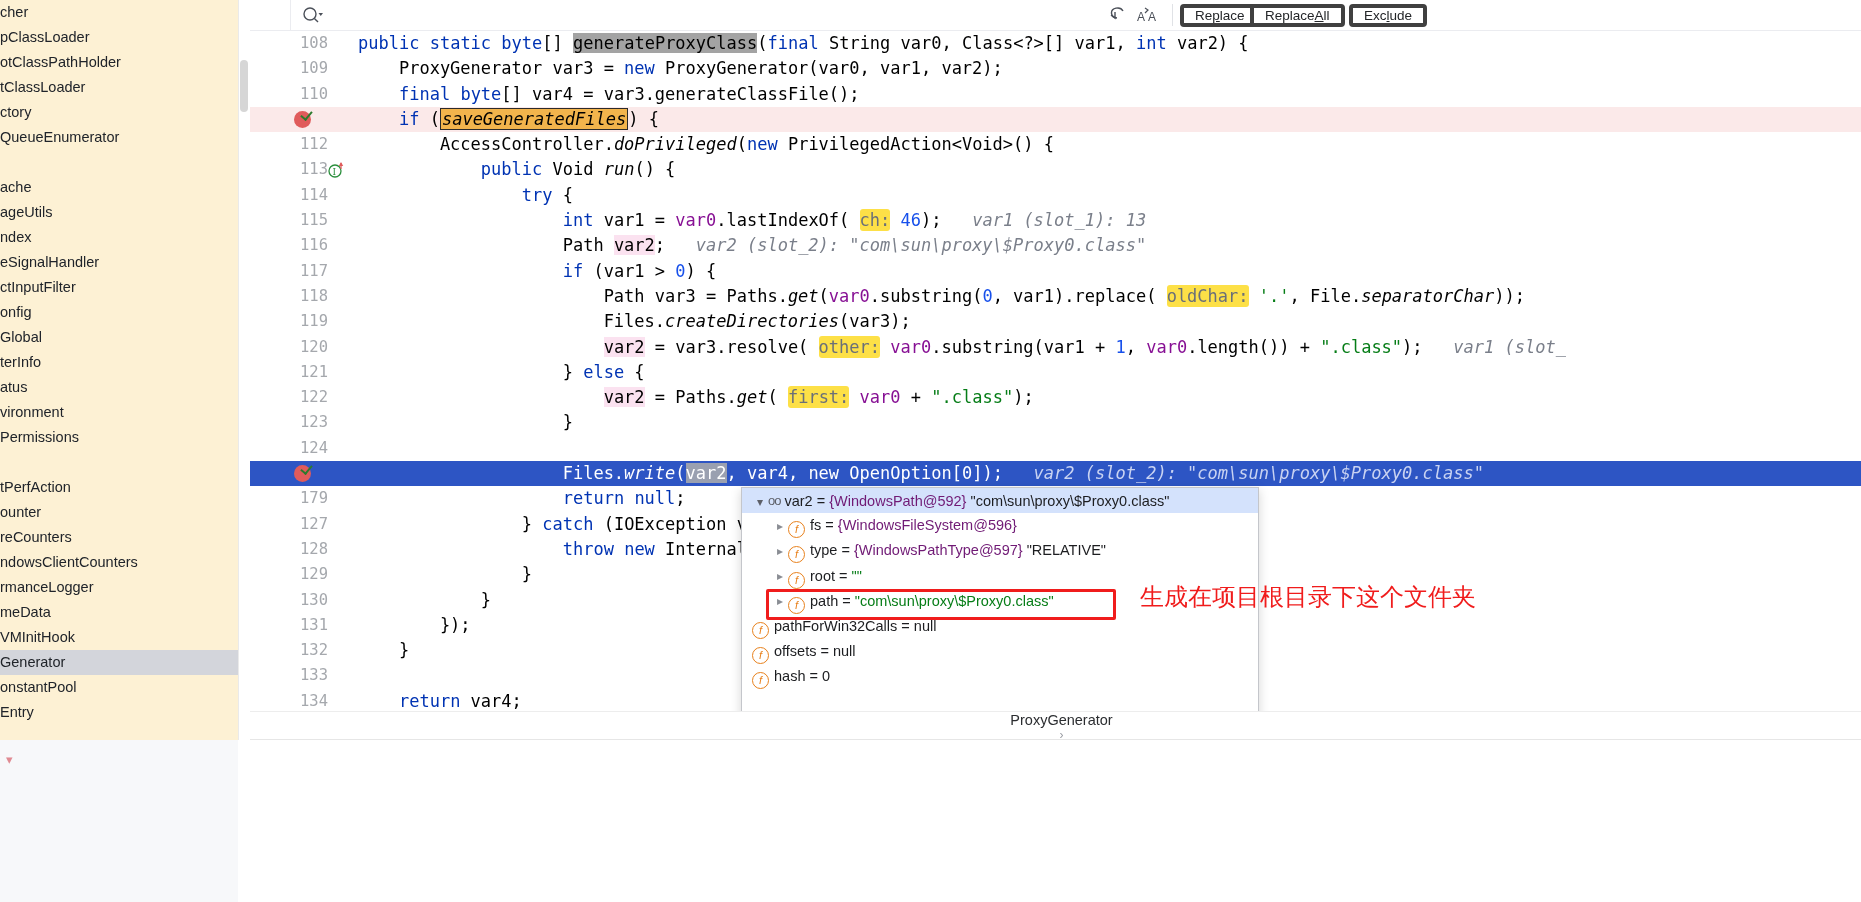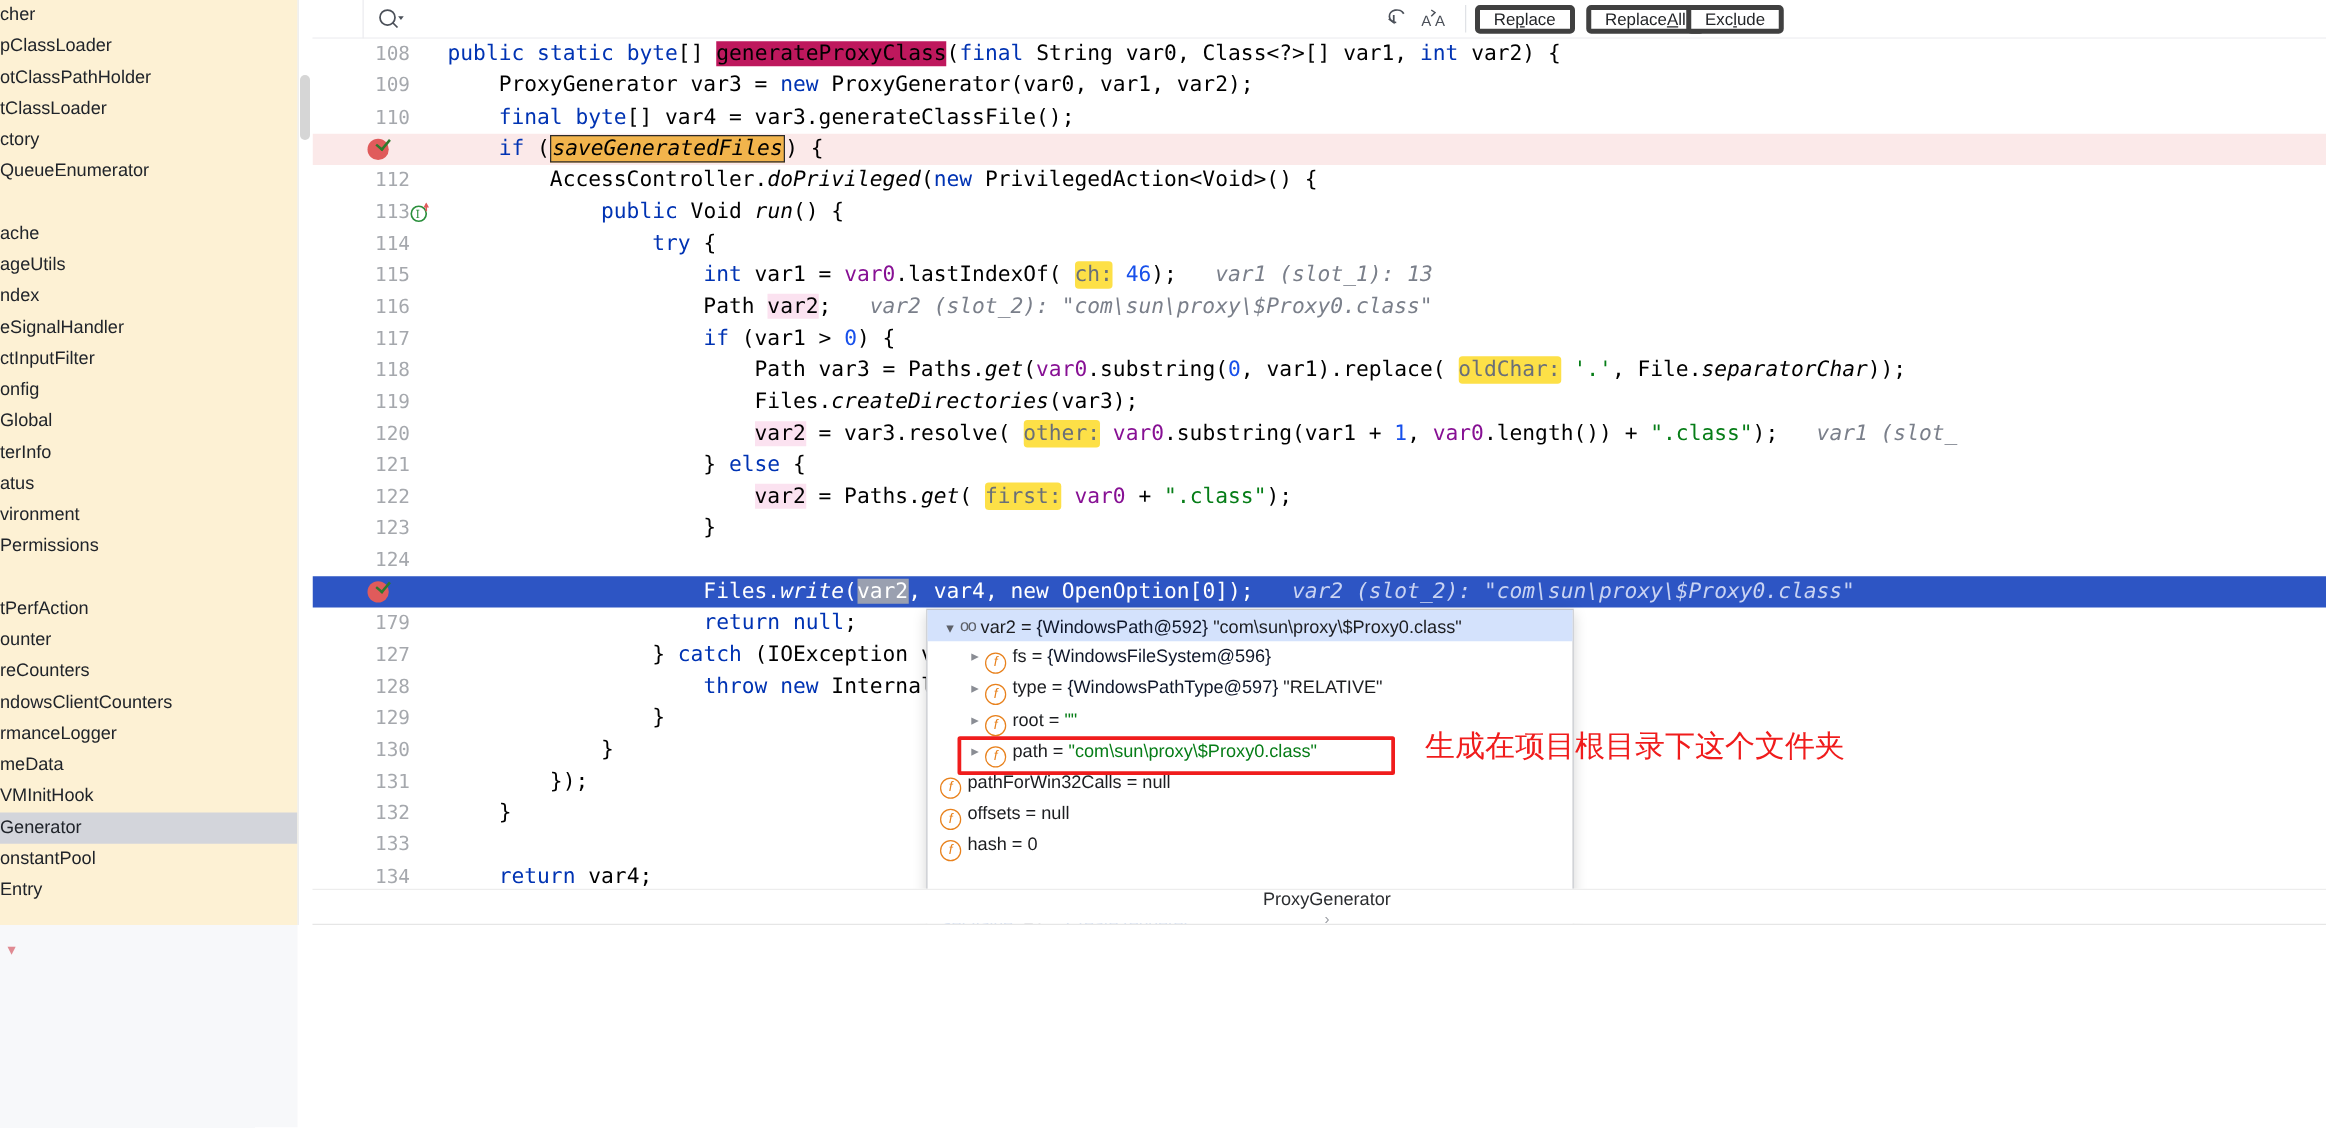--- a/index.html
+++ b/index.html
@@ -73,21 +73,21 @@
   }
   .tb-btn {
     position: absolute; top: 4px; height: 23px;
     border: 4px solid #404040; border-radius: 4px;
     background: #ffffff; color: #232528;
     font-size: 13.5px; font-family: "Liberation Sans", sans-serif;
     display: flex; align-items: center; justify-content: center;
     padding: 0 11px; white-space: nowrap;
   }
   #btn-replace { left: 930px; }
-  #btn-replace-all { left: 1000px; margin-left: 19px; }
+  #btn-replace-all { left: 1000px; }
   #btn-exclude { left: 1099px; }
   .mn { text-decoration: underline; }
 
   
   .editor {
     position: absolute; left: 250px; top: 31px; width: 1611px; height: 680px;
     background: #ffffff;
     overflow: hidden;
     font-family: "DejaVu Sans Mono", monospace;
     font-size: 17px;
@@ -127,21 +127,21 @@
   .fld { color: #871094; }
   .hint {
     color: #7a7f8a; font-style: italic;
     font-family: "DejaVu Sans Mono", monospace;
   }
   .pname {
     background: #fde047; color: #6a6f78;
     border-radius: 3px; padding: 1px 0;
     font-style: normal;
   }
-  .hl-usage { background: #be185d; }
+  .hl-usage { background: #a3a3a3; }
   .hl-find {
     background: #f2b44c; border: 1px solid #2b2b2b;
     font-style: italic; padding: 0 1px;
   }
   .hl-var2 { background: #fbe2f0; }
   .hl-var2-sel { background: #9aa0b0; }
 
   .bp-dot {
     position: absolute; left: 44px; top: 4px;
     width: 17px; height: 17px; border-radius: 50%;
@@ -189,21 +189,21 @@
     display: inline-block; width: 17px; height: 17px; line-height: 15px;
     border: 1.4px solid #e8811c; border-radius: 50%;
     color: #e8811c; font-size: 11px; text-align: center;
     font-style: italic; vertical-align: -3px; margin-right: 5px;
   }
   .link-icon {
     display: inline-block; color: #5d6068; font-size: 13px;
     margin-right: 4px; vertical-align: 1px; letter-spacing: -1px;
   }
   .v-name { color: #1c1d20; }
-  .v-type { color: #0f172a; }
+  .v-type { color: #701a75; }
   .v-str { color: #067d17; }
   .v-null { color: #1c1d20; }
   .v-num { color: #1c1d20; }
 
   .popup-footer {
     position: absolute; left: 0; bottom: 0; width: 516px; height: 32px;
     border-top: 1px solid #e0e1e5;
     background: #ffffff;
     display: flex; align-items: center;
     padding-left: 10px; gap: 18px;

